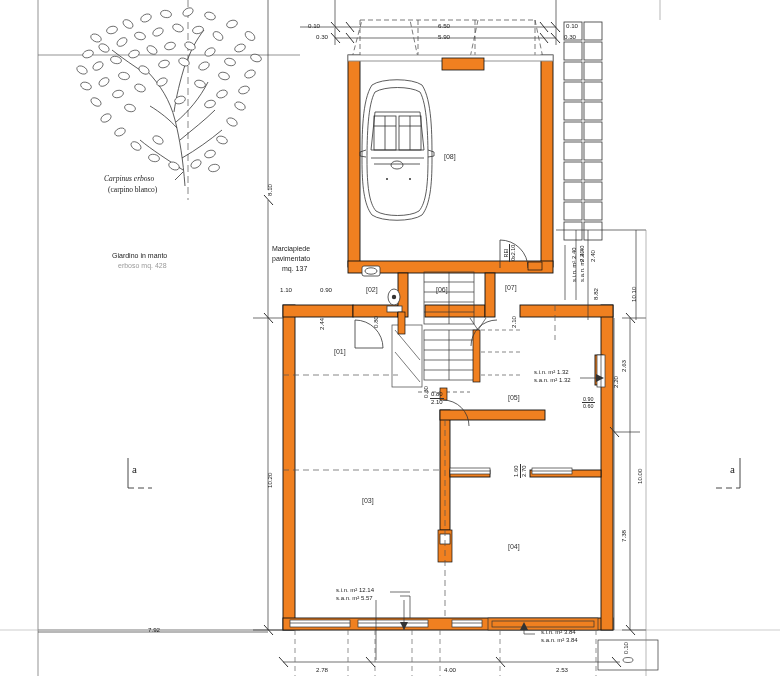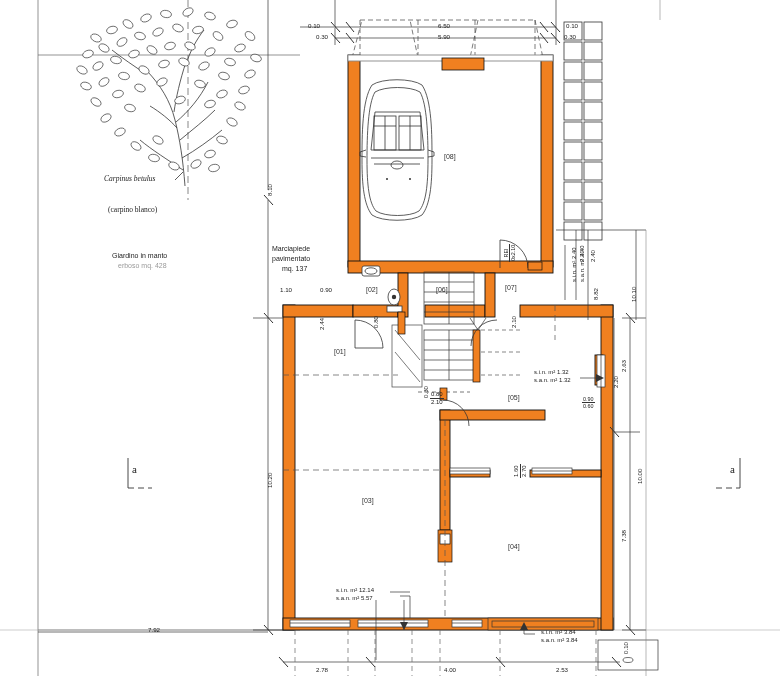--- a/index.html
+++ b/index.html
@@ -389,22 +389,22 @@
     <line x1="740" y1="458" x2="740" y2="488"></line>
     <line x1="716" y1="488" x2="740" y2="488" stroke-dasharray="6,4"></line>
   </g>
 
   <g stroke="#888" stroke-width="0.6" fill="none">
     <line x1="646" y1="230" x2="646" y2="676"></line>
     <line x1="660" y1="0" x2="660" y2="20"></line>
   </g>
 </svg>
 
-<div class="lbl it" style="left:104px;top:174px;">Carpinus betulus</div>
-<div class="lbl sr" style="left:108px;top:185px;margin-top:20px;">(carpino blanco)</div>
+<div class="lbl it" style="left:104px;top:174px;">Carpinus erboso</div>
+<div class="lbl sr" style="left:108px;top:185px;">(carpino blanco)</div>
 
 <div class="lbl" style="left:112px;top:252px;">Giardino in manto</div>
 <div class="lbl" style="left:118px;top:262px;color:#9a9a9a;">erboso mq. 428</div>
 
 <div class="lbl c" style="left:272px;top:245px;">Marciapiede</div>
 <div class="lbl c" style="left:272px;top:255px;">pavimentato</div>
 <div class="lbl c" style="left:282px;top:265px;">mq. 137</div>
 
 <div class="room" style="left:444px;top:153px;">[08]</div>
 <div class="room" style="left:366px;top:286px;">[02]</div>

